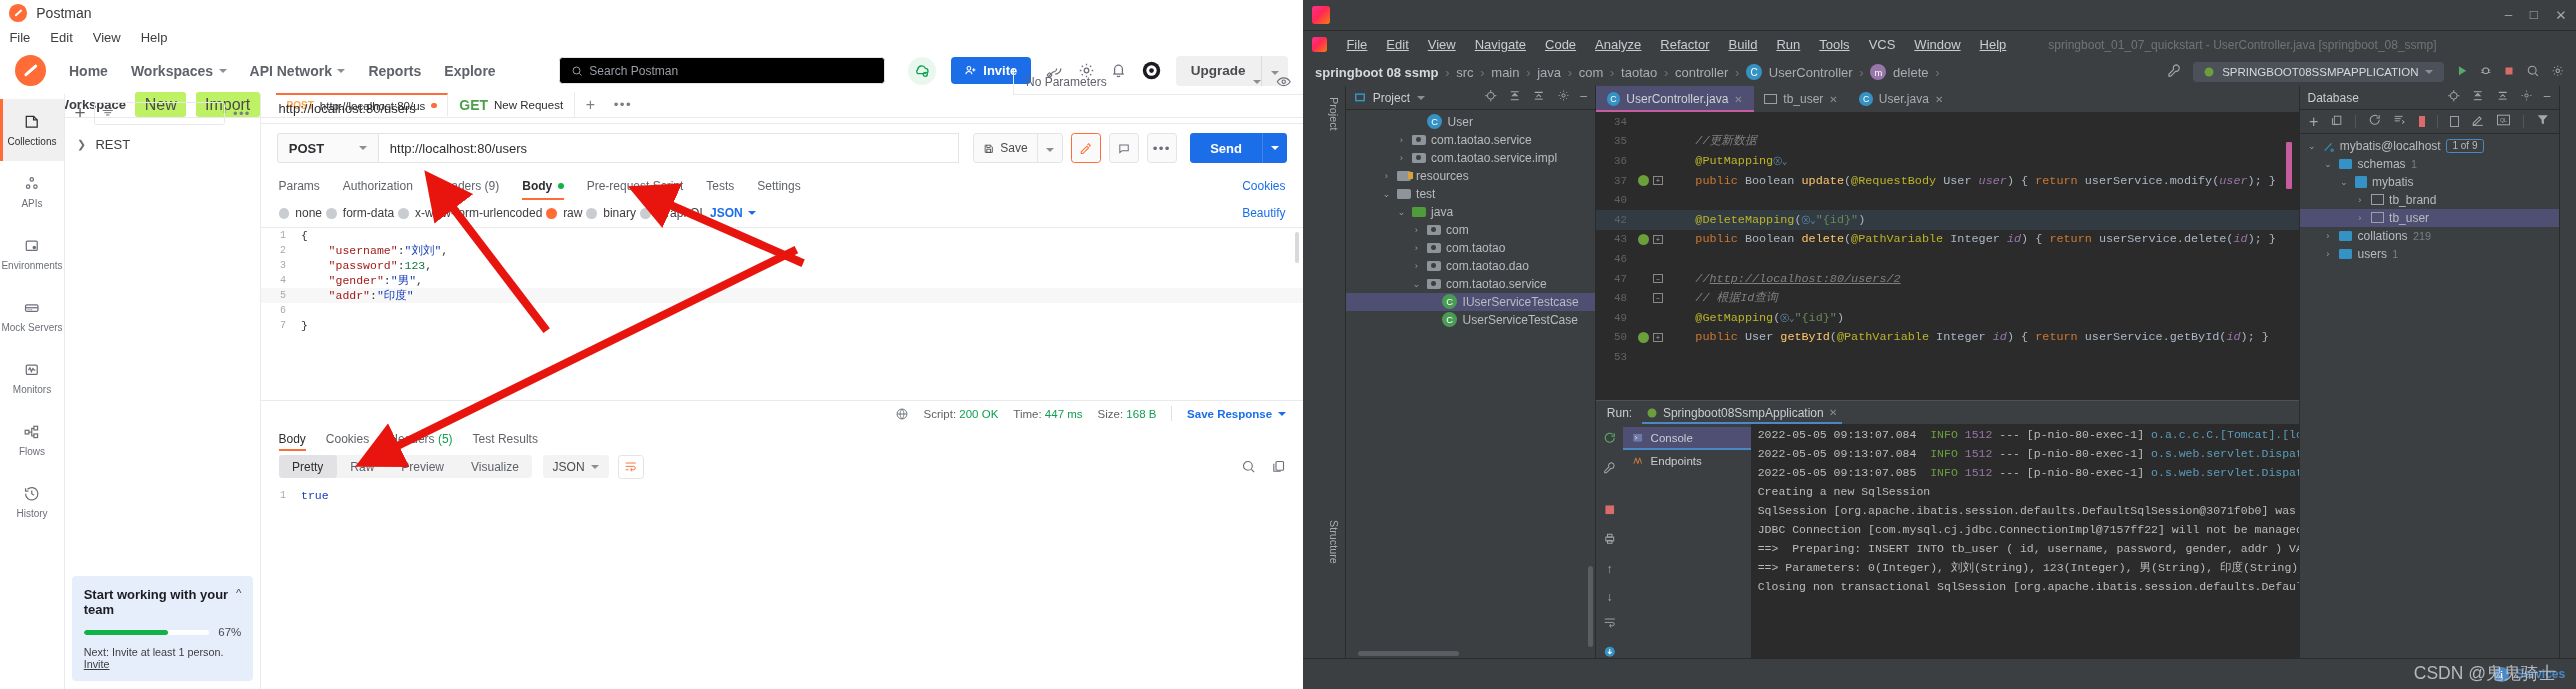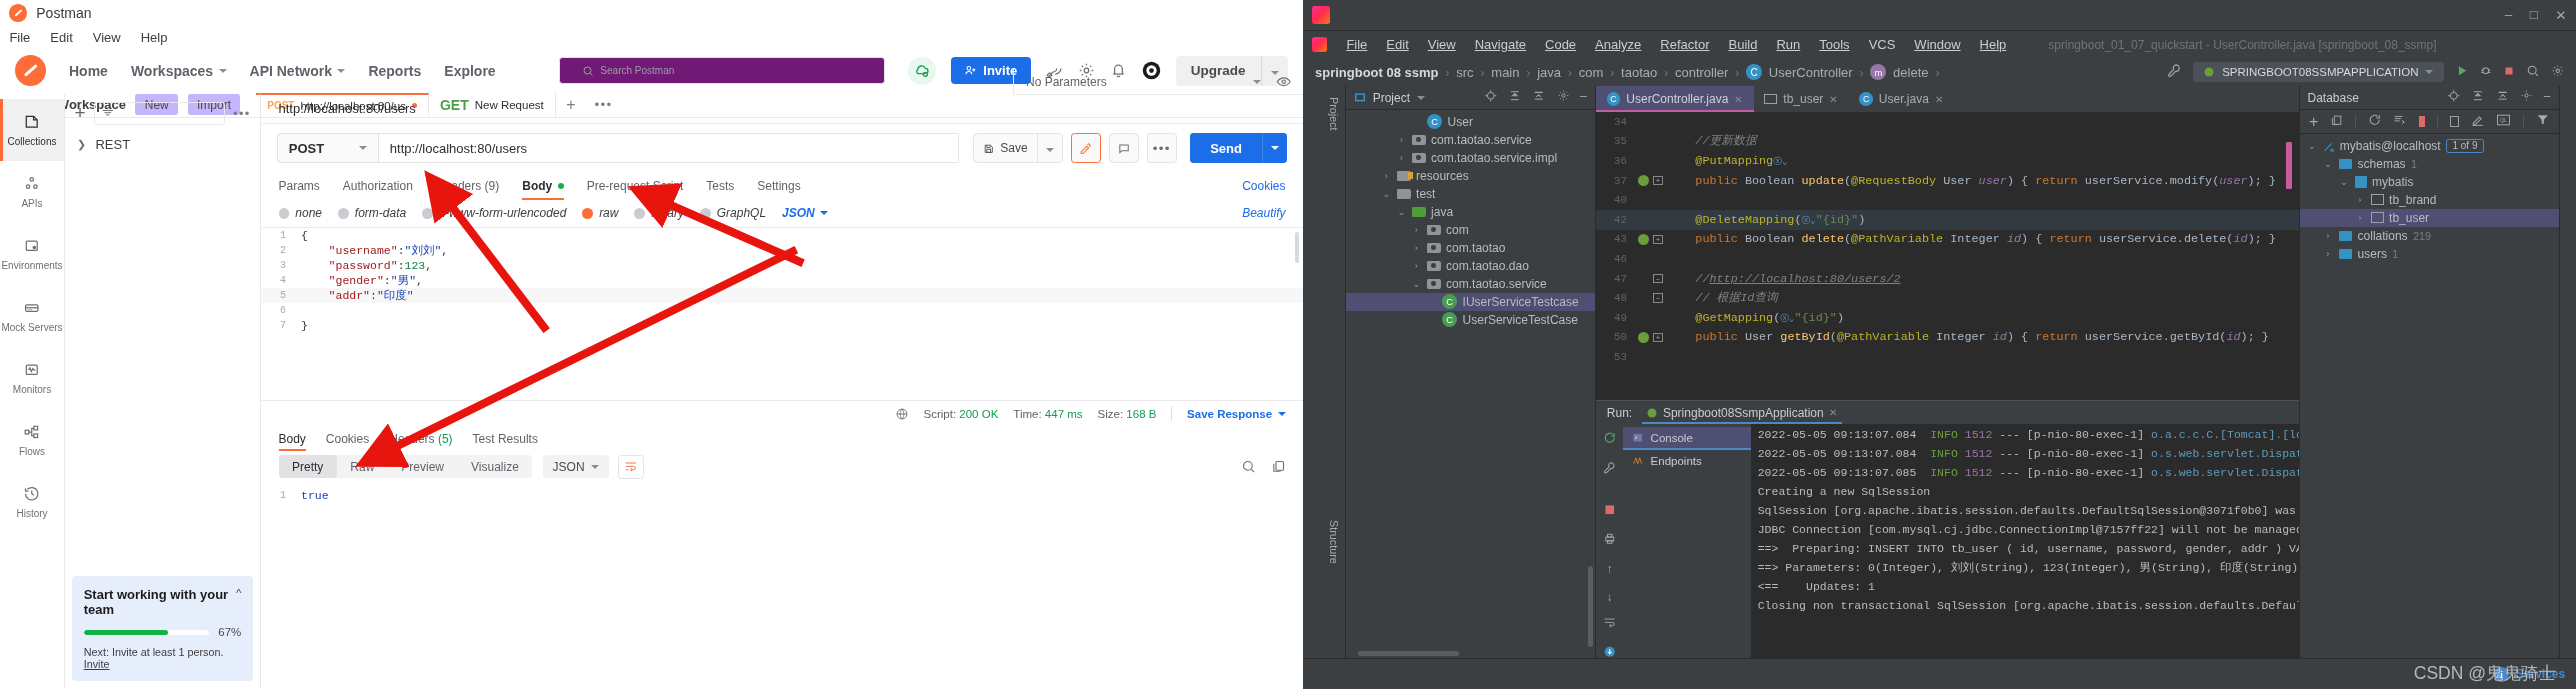--- a/index.html
+++ b/index.html
@@ -15,35 +15,35 @@
   .pm-logo-sm::after { content:""; position:absolute; left:4.7px; top:7.4px; width:8.8px; height:2px; background:#fff; transform:rotate(-42deg); border-radius:1.3px; }
 
   .pm-menubar { height:23px; display:flex; align-items:center; padding-left:9.4px; gap:20px; font-size:13px; color:#3d3d42; }
   .pm-menubar span { cursor:default; }
 
   .pm-navbar { height:43px; display:flex; align-items:center; padding:0 15px; gap:23px; }
   .pm-logo-big { width:31px; height:31px; border-radius:50%; background:#ff6c37; position:relative; flex:none; }
   .pm-logo-big::after { content:""; position:absolute; left:8px; top:13.5px; width:15.5px; height:3.4px; background:#fff; transform:rotate(-42deg); border-radius:2px; }
   .pm-nav-item { font-size:14px; font-weight:bold; color:#5f6369; display:flex; align-items:center; gap:5.4px; cursor:pointer; }
   .caret { width:0;height:0;border-left:4px solid transparent;border-right:4px solid transparent;border-top:4.7px solid #8a8f96; display:inline-block; }
-  .pm-search { flex:1; max-width:418px; margin-left:40px; height:27px; border:0.7px solid #e4e4e7; border-radius:3.4px; background:#701a75;
-     display:flex; align-items:center; gap:6.7px; padding:0 22px; color:#9a9ea5; font-size:10px; }
+  .pm-search { flex:1; max-width:418px; margin-left:40px; height:27px; border:0.7px solid #e4e4e7; border-radius:3.4px; background:#000000;
+     display:flex; align-items:center; gap:6.7px; padding:0 11px; color:#9a9ea5; font-size:12px; }
   .pm-nav-right { margin-left:auto; display:flex; align-items:center; gap:15px; }
   .cloud-ok { width:28px;height:28px;border-radius:50%;background:#e8f8ee;display:flex;align-items:center;justify-content:center; }
   .invite-btn { background:#1b6ee8; color:#fff; border-radius:4px; padding:6px 13.5px; font-size:13px; font-weight:bold;
      display:flex; align-items:center; gap:6px; cursor:pointer; }
   .ic { color:#6b7078; display:inline-flex; align-items:center; justify-content:center; }
   .upgrade-btn { background:#f0f0f1; border-radius:4px; height:30px; display:flex; align-items:center; overflow:hidden; }
   .upgrade-btn .lbl { padding:0 15px; font-size:13.5px; color:#4a4a4f; font-weight:bold; }
   .upgrade-btn .sep { width:0.7px; height:30px; background:#dcdcde; }
   .upgrade-btn .arw { padding:0 9.4px; }
 
   .pm-wsbar { height:26px; display:flex; align-items:center; padding:0 10.8px; gap:9.4px; border-bottom:0.7px solid #eaeaec; }
   .pm-wsbar .ws-name { font-size:13px; color:#3d3d42; font-weight:bold; }
-  .pm-wsbar .btn { font-size:12px; color:#4a4a4f; padding:3.4px 9.4px; border-radius:2.7px; background:#c4b5fd; cursor:pointer; }
+  .pm-wsbar .btn { font-size:16px; color:#4a4a4f; padding:3.4px 9.4px; border-radius:2.7px; background:#bef264; cursor:pointer; }
   .pm-tabs { display:flex; align-items:center; margin-left:6.7px; gap:0; }
   .pm-tab { display:flex; align-items:center; gap:6px; padding:4.7px 10.8px; font-size:11.5px; border-right:0.7px solid #eaeaec; cursor:pointer; }
   .pm-tab.active { border-top:2px solid #ff6c37; }
   .meth-post { color:#ffa74d; font-weight:bold; font-size:10px; }
   .meth-get { color:#4aa14a; font-weight:bold; font-size:14px; }
   .dot-orange { width:5.4px;height:5.4px;border-radius:50%;background:#ff6c37; }
   .pm-tab-plus { padding:0 10.8px; font-size:16px; color:#7a7f86; cursor:pointer; }
   .pm-tab-dots { padding:0 8px; font-size:13.5px; color:#7a7f86; cursor:pointer; letter-spacing:1.3px;}
 
   .pm-envbar { position:absolute; right:0; top:69px; width:290px; height:26px; display:flex; align-items:center;
@@ -92,21 +92,21 @@
      padding:0 20px; font-size:13px; font-weight:bold; margin-left:13.5px; cursor:pointer; }
   .pm-send-arw { height:30px; background:#1b6ee8; color:#fff; border-radius:0 3.4px 3.4px 0; display:flex; align-items:center;
      padding:0 8px; border-left:0.7px solid #3f86ec; cursor:pointer; }
 
   .pm-reqtabs { display:flex; align-items:center; gap:23px; padding:0 17.5px; height:27px; font-size:12px; color:#5f6369; position:relative; }
   .pm-reqtabs .t { cursor:pointer; display:flex; align-items:center; gap:5.4px; height:27px; align-self:stretch; }
   .pm-reqtabs .t.active { color:#2e2e32; font-weight:bold; box-shadow:inset 0 -2px 0 #ff6c37; }
   .pm-reqtabs .cookies { margin-left:auto; color:#1b6ee8; font-size:12px; cursor:pointer; }
   .dot-green { width:6px;height:6px;border-radius:50%;background:#12b346; }
 
-  .pm-bodytypes { display:flex; align-items:center; gap:16px; padding:0 17.5px; height:27px; font-size:12px; color:#3d3d42;font-style:italic; }
+  .pm-bodytypes { display:flex; align-items:center; gap:4px; padding:0 17.5px; height:27px; font-size:12px; color:#3d3d42; }
   .radio { width:10.8px; height:10.8px; border-radius:50%; background:#c9ccd1; display:inline-block; }
   .radio.on { background:#ff6c37; }
   .pm-bodytypes .item { display:flex; align-items:center; gap:6px; cursor:pointer; }
   .pm-bodytypes .json { color:#1b6ee8; font-weight:bold; display:flex; align-items:center; gap:5.4px; cursor:pointer; }
   .pm-bodytypes .beautify { margin-left:auto; color:#1b6ee8; font-size:12px; cursor:pointer; }
 
   .pm-editor { border-top:0.7px solid #eaeaec; border-bottom:0.7px solid #eaeaec; height:174px; position:relative;
      font-family:"Liberation Mono", monospace; font-size:11.5px; overflow:hidden; background:#fff; }
   .pm-ed-line { display:flex; height:15px; align-items:center; }
   .pm-ed-line.hl { background:#f7f7f8; }
@@ -953,21 +953,20 @@
             </div>
             <div class="ij-console" id="console-area">
                 <div class="cr"><span class="c-dim">2022-05-05 09:13:07.084  </span><span class="c-info">INFO </span><span class="c-pid">1512 </span><span class="c-dim">--- [p-nio-80-exec-1] </span><span class="c-cls">o.a.c.c.C.[Tomcat].[localhost].[/]       </span></div>
                 <div class="cr"><span class="c-dim">2022-05-05 09:13:07.084  </span><span class="c-info">INFO </span><span class="c-pid">1512 </span><span class="c-dim">--- [p-nio-80-exec-1] </span><span class="c-cls">o.s.web.servlet.DispatcherServlet        </span></div>
                 <div class="cr"><span class="c-dim">2022-05-05 09:13:07.085  </span><span class="c-info">INFO </span><span class="c-pid">1512 </span><span class="c-dim">--- [p-nio-80-exec-1] </span><span class="c-cls">o.s.web.servlet.DispatcherServlet        </span></div>
                 <div class="cr"><span class="c-dim">Creating a new SqlSession</span></div>
                 <div class="cr"><span class="c-dim">SqlSession [org.apache.ibatis.session.defaults.DefaultSqlSession@3071f0b0] was not registered for synchronization because synchronization is not active</span></div>
                 <div class="cr"><span class="c-dim">JDBC Connection [com.mysql.cj.jdbc.ConnectionImpl@7157ff22] will not be managed by Spring</span></div>
                 <div class="cr"><span class="c-dim">==&gt;  Preparing: INSERT INTO tb_user ( id, username, password, gender, addr ) VALUES ( ?, ?, ?, ?, ? )</span></div>
                 <div class="cr"><span class="c-dim">==&gt; Parameters: 0(Integer), 刘刘(String), 123(Integer), 男(String), 印度(String)</span></div>
-                <div class="cr"><span class="c-dim">&lt;==    Updates: 1</span></div>
                 <div class="cr"><span class="c-dim">Closing non transactional SqlSession [org.apache.ibatis.session.defaults.DefaultSqlSession@3071f0b0]</span></div>
               </div>
           </div>
         </div>
       </div>
 
       <div class="ij-db">
         <div class="ij-panel-head">
           <span>Database</span>
           <span class="tools">

